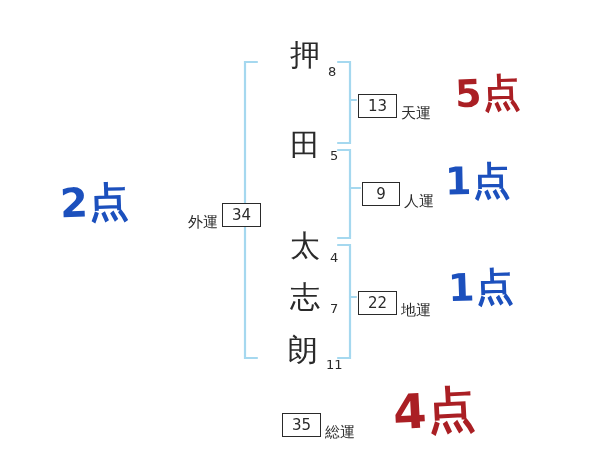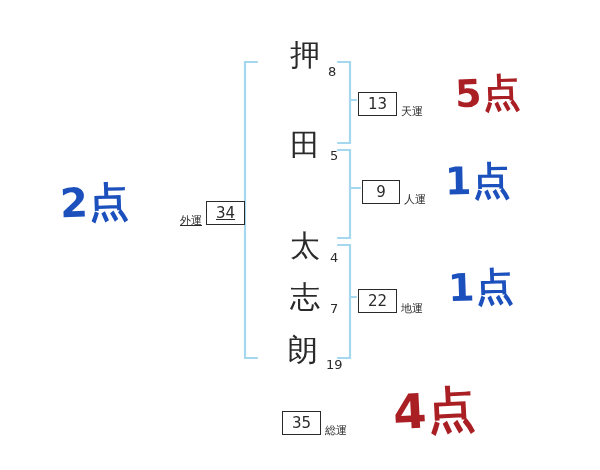--- a/index.html
+++ b/index.html
@@ -9,21 +9,21 @@
   }
   .brackets { position:absolute; left:0; top:0; }
   .nchar { position:absolute; font-size:30px; line-height:1; color:#2a2a2a; font-weight:500; }
   .strokes { position:absolute; font-size:13px; color:#2a2a2a; }
   .fgroup { position:absolute; display:flex; align-items:center; }
   .fbox {
     display:inline-flex; align-items:center; justify-content:center;
     min-width:18px; padding:2px 9px; border:1.6px solid #2a2a2a;
     font-size:15px; line-height:1.2; color:#2a2a2a; background:#fff;
   }
-  .flabel { font-size:11px; color:#2a2a2a; margin-left:4px; white-space:nowrap;margin-top:16px; }
+  .flabel { font-size:15px; color:#2a2a2a; margin-left:4px; white-space:nowrap;margin-top:16px; }
   .flabel.before { margin-left:0; margin-right:4px; }
   .score { position:absolute; font-weight:bold; line-height:1; letter-spacing:1px; }
   .score.blue { color:#1c50bd; }
   .score.red  { color:#aa1f24; }
 </style>
 </head>
 <body>
 
 <div class="canvas">
 
@@ -50,38 +50,38 @@
   <div class="nchar" style="left:290px; top:130px;">田</div>
   <div class="strokes" style="left:330px; top:148px;">5</div>
 
   <div class="nchar" style="left:290px; top:231px;">太</div>
   <div class="strokes" style="left:330px; top:250px;">4</div>
 
   <div class="nchar" style="left:290px; top:282px;">志</div>
   <div class="strokes" style="left:330px; top:301px;">7</div>
 
   <div class="nchar" style="left:288px; top:335px;">朗</div>
-  <div class="strokes" style="left:326px; top:357px;">19</div>
+  <div class="strokes" style="left:326px; top:357px;">11</div>
 
   <div class="fgroup" style="left:358px; top:88px;">
     <span class="fbox">13</span>
     <span class="flabel">天運</span>
   </div>
 
   <div class="fgroup" style="left:362px; top:176px;">
     <span class="fbox">9</span>
     <span class="flabel">人運</span>
   </div>
 
   <div class="fgroup" style="left:358px; top:285px;">
     <span class="fbox">22</span>
     <span class="flabel">地運</span>
   </div>
 
-  <div class="fgroup" style="left:180px; top:197px;text-decoration:underline;">
+  <div class="fgroup" style="left:188px; top:197px;">
     <span class="flabel before">外運</span>
     <span class="fbox">34</span>
   </div>
 
   <div class="fgroup" style="left:282px; top:407px;text-align:right;">
     <span class="fbox">35</span>
     <span class="flabel">総運</span>
   </div>
 
   <div class="score red" style="left:455px; top:74px;  font-size:38px; transform:rotate(-2deg);">5点</div>

